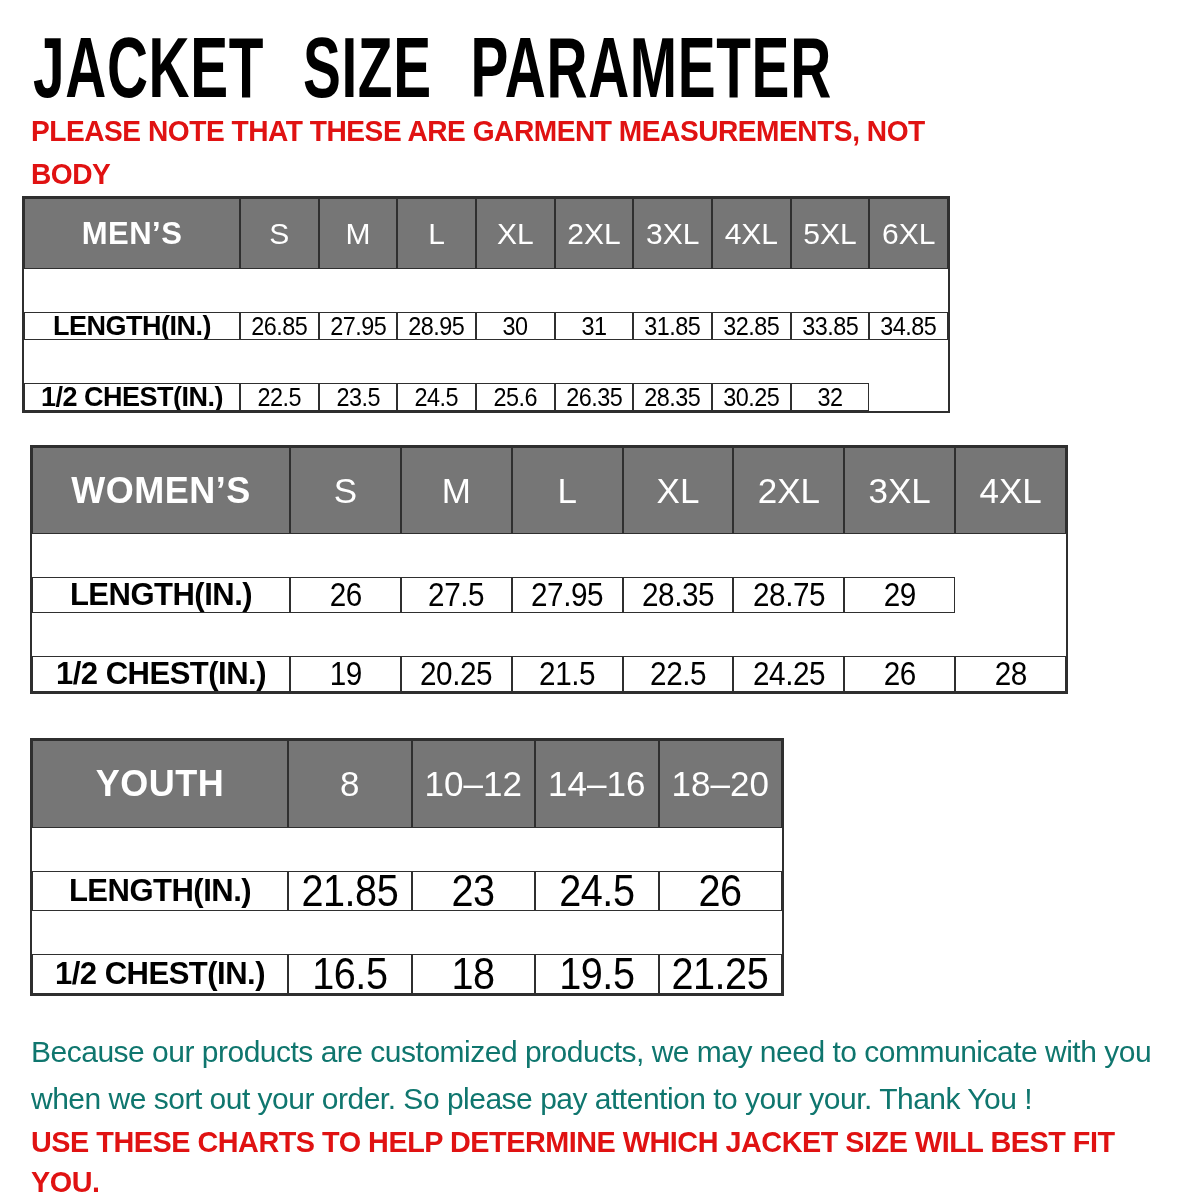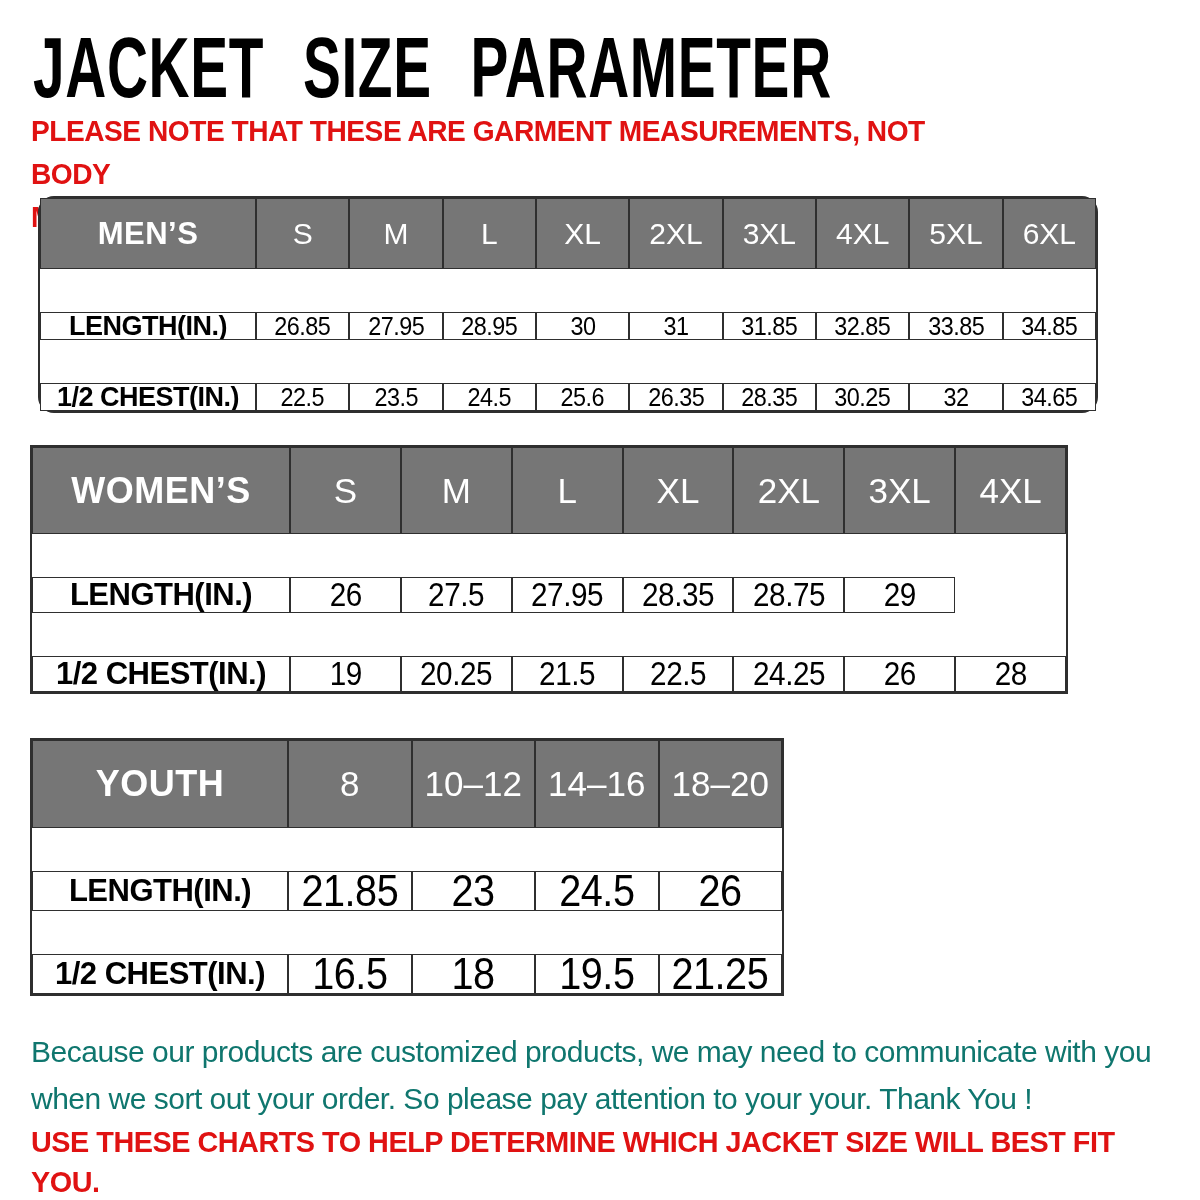--- a/index.html
+++ b/index.html
@@ -26,21 +26,21 @@
   .size-table .cell{
     display:flex;align-items:center;justify-content:center;
     border:1px solid #2f2f2f;box-sizing:border-box;overflow:hidden;white-space:nowrap;
   }
   .size-table .th{background:#767676;color:#ffffff;}
   .size-table .td{background:#ffffff;color:#000000;margin-top:43px;}
   .size-table .row-label{font-weight:bold;letter-spacing:-0.5px;}
   .size-table .group-label{font-weight:bold;letter-spacing:0.5px;}
   .num{display:inline-block;transform:scaleX(0.9);letter-spacing:-0.5px;}
   
-  .t-men{left:38px;top:196px;width:1060px;border-radius:16px;}
+  .t-men{left:22px;top:196px;width:928px;}
   .t-men .grid-row{grid-template-columns:216px repeat(9,1fr);}
   .t-men .thead{height:71px;}
   .t-men .trow{height:71px;}
   .t-men .th{font-size:30px;}
   .t-men .group-label{font-size:31px;}
   .t-men .td{font-size:26px;}
   .t-men .row-label{font-size:27px;}
   
   .t-women{left:30px;top:445px;width:1038px;}
   .t-women .grid-row{grid-template-columns:258px repeat(7,1fr);}
@@ -144,23 +144,20 @@
         </div>
       <div class="cell td">
           <span class="num">28.35</span>
         </div>
       <div class="cell td">
           <span class="num">30.25</span>
         </div>
       <div class="cell td">
           <span class="num">32</span>
         </div>
-      <div class="cell td">
-          <span class="num">34.65</span>
-        </div>
     </div>
   </div>
 
   <div class="size-table t-women">
     <div class="grid-row thead">
       <div class="cell th group-label">WOMEN’S</div>
       <div class="cell th">S</div>
       <div class="cell th">M</div>
       <div class="cell th">L</div>
       <div class="cell th">XL</div>

